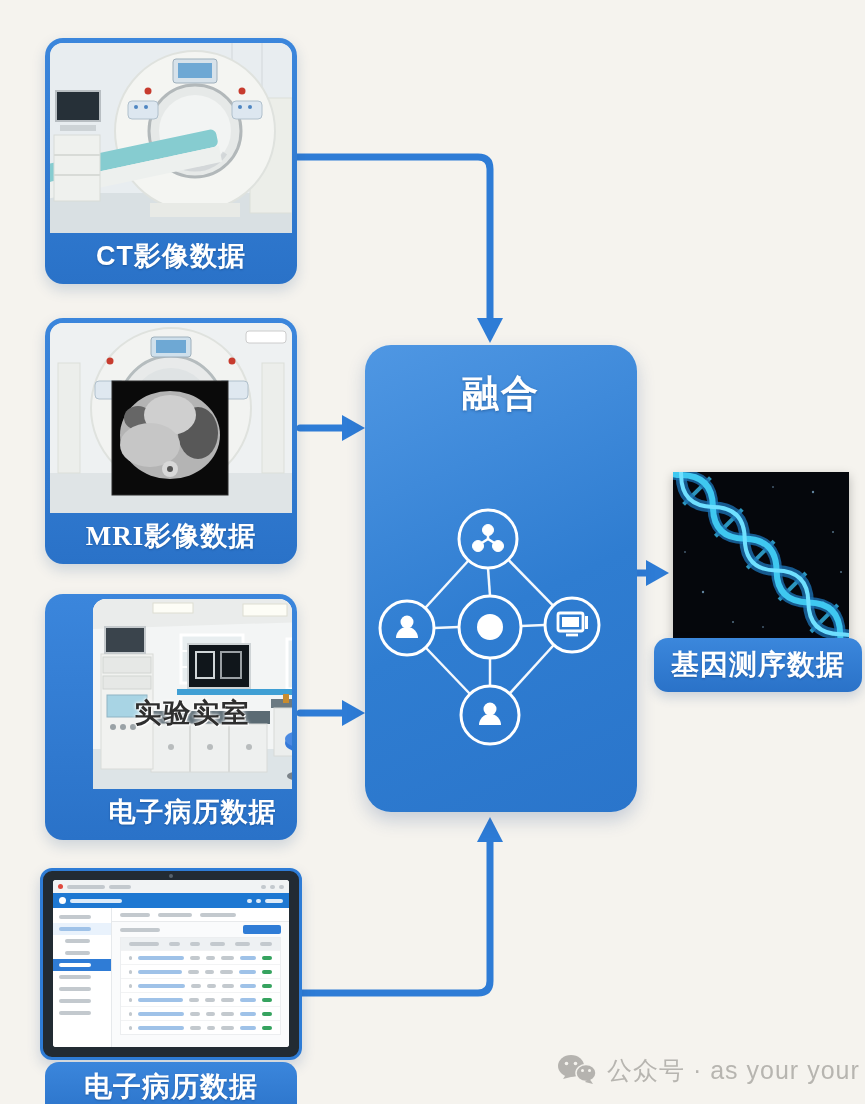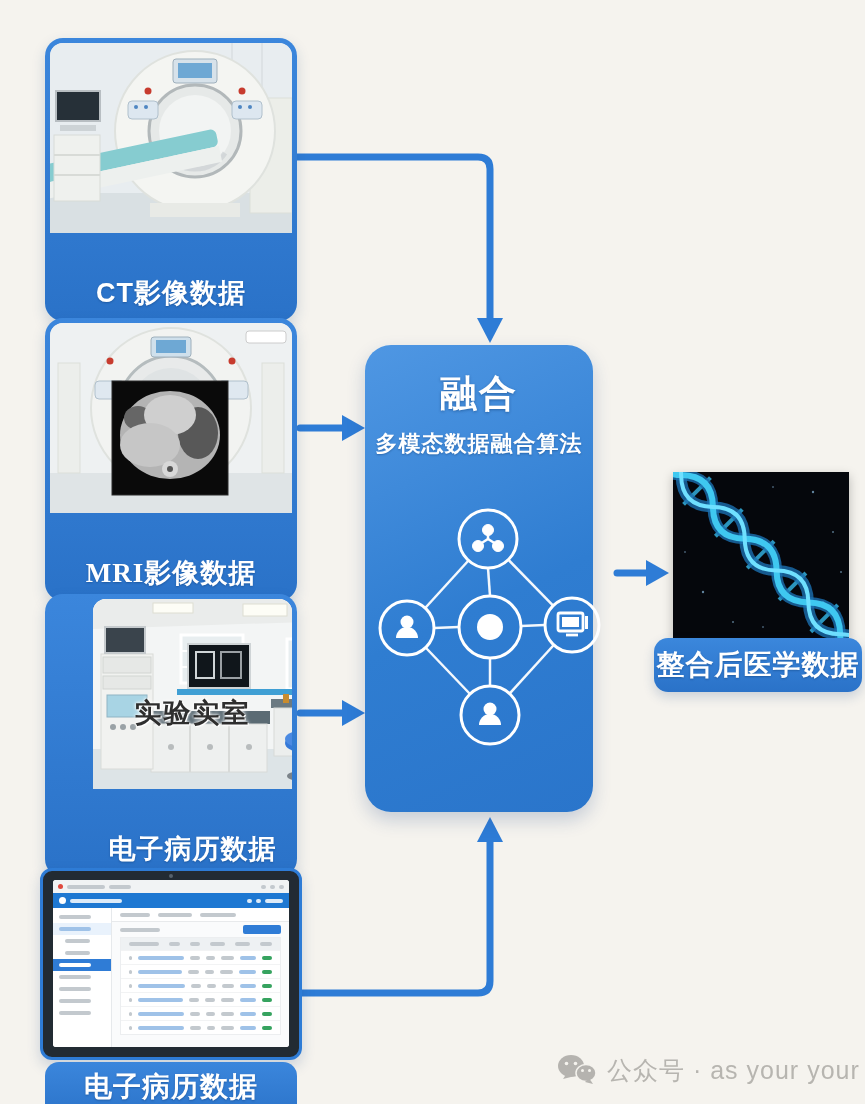--- a/index.html
+++ b/index.html
@@ -7,23 +7,23 @@
   .canvas{position:relative;width:865px;height:1104px;overflow:hidden;
           background:#f5f3ee;margin:0 auto;}
   
   .card{position:absolute;left:45px;width:252px;border-radius:18px;
         background:linear-gradient(180deg,#3b86dc,#2a72c8);
         box-shadow:0 6px 14px rgba(30,70,130,.18);padding:5px;box-sizing:border-box;}
   .card-photo{position:relative;height:190px;border-radius:13px 13px 0 0;
               overflow:hidden;background:#e9edf0;}
   .card-label{height:46px;display:flex;align-items:center;justify-content:center;
               color:#fff;font-weight:bold;font-size:27px;letter-spacing:1px;
-              text-shadow:0 1px 2px rgba(0,40,90,.35);margin-top:37px;}
+              text-shadow:0 1px 2px rgba(0,40,90,.35);}
   
-  .fusion{position:absolute;left:365px;top:345px;width:228px;height:467px;
+  .fusion{position:absolute;left:365px;top:345px;width:272px;height:467px;
           border-radius:26px;
           background:linear-gradient(155deg,#4f97e3 0%,#2f7dd1 55%,#2a75cb 100%);
           box-shadow:0 8px 18px rgba(30,70,130,.22);color:#fff;text-align:center;}
   .fusion-title{margin-top:24px;font-size:37px;font-weight:bold;letter-spacing:2px;
                 text-shadow:0 1px 3px rgba(0,40,90,.4);}
   .fusion-subtitle{margin-top:10px;font-size:22px;font-weight:bold;letter-spacing:1px;
                 text-shadow:0 1px 2px rgba(0,40,90,.35);}
   .network{position:absolute;left:0;top:140px;}
   
   .dna{position:absolute;left:673px;top:472px;width:176px;height:166px;
@@ -344,21 +344,20 @@
             </div>
           </div>
         </div>
       </div>
     </div>
   </div>
   <div class="band4">电子病历数据</div>
 
   <div class="fusion">
     <div class="fusion-title">融合</div>
-    <div class="fusion-subtitle">多模态数据融合算法</div>
     <svg class="network" width="252" height="280" viewBox="0 0 252 280">
       <g stroke="#fff" stroke-width="2.5" opacity=".95">
         <line x1="123" y1="83" x2="125" y2="111"></line>
         <line x1="69" y1="143" x2="94" y2="142"></line>
         <line x1="156" y1="141" x2="180" y2="140"></line>
         <line x1="125" y1="173" x2="125" y2="201"></line>
         <line x1="103.5" y1="75.5" x2="60.2" y2="123"></line>
         <line x1="143.3" y1="74.7" x2="188.1" y2="120.7"></line>
         <line x1="60.6" y1="162.5" x2="105" y2="209"></line>
         <line x1="188.8" y1="160" x2="144.6" y2="208.6"></line>
@@ -423,21 +422,21 @@
         </g>
         <g fill="none" stroke-linecap="round">
           <path d="M-70,61 Q-47.5,105 -25,83 Q-2.5,61 20,83 Q42.5,105 65,83 Q87.5,61 110,83 Q132.5,105 155,83 Q177.5,61 200,83 Q222.5,105 245,83" stroke="#1a6fb0" stroke-width="11" opacity=".8"></path>
           <path d="M-70,105 Q-47.5,61 -25,83 Q-2.5,105 20,83 Q42.5,61 65,83 Q87.5,105 110,83 Q132.5,61 155,83 Q177.5,105 200,83 Q222.5,61 245,83" stroke="#1a6fb0" stroke-width="11" opacity=".8"></path>
           <path d="M-70,61 Q-47.5,105 -25,83 Q-2.5,61 20,83 Q42.5,105 65,83 Q87.5,61 110,83 Q132.5,105 155,83 Q177.5,61 200,83 Q222.5,105 245,83" stroke="#3fc8f0" stroke-width="6"></path>
           <path d="M-70,105 Q-47.5,61 -25,83 Q-2.5,105 20,83 Q42.5,61 65,83 Q87.5,105 110,83 Q132.5,61 155,83 Q177.5,105 200,83 Q222.5,61 245,83" stroke="#6fe0ff" stroke-width="4"></path>
         </g>
       </g>
     </svg>
   </div>
-  <div class="output-label">整合后医学数据</div>
+  <div class="output-label">基因测序数据</div>
 
   <div class="watermark">
     <svg width="40" height="34" viewBox="0 0 40 34">
       <ellipse cx="14" cy="13" rx="13" ry="11" fill="#b5b3af"></ellipse>
       <polygon points="6,26 10,20 14,24" fill="#b5b3af"></polygon>
       <circle cx="9.5" cy="10.5" r="1.8" fill="#f5f3ee"></circle>
       <circle cx="18.5" cy="10.5" r="1.8" fill="#f5f3ee"></circle>
       <ellipse cx="29" cy="20" rx="10" ry="8.5" fill="#b5b3af" stroke="#f5f3ee" stroke-width="1.5"></ellipse>
       <polygon points="36,31 32,25 28,29" fill="#b5b3af"></polygon>
       <circle cx="25.5" cy="17.5" r="1.5" fill="#f5f3ee"></circle>

